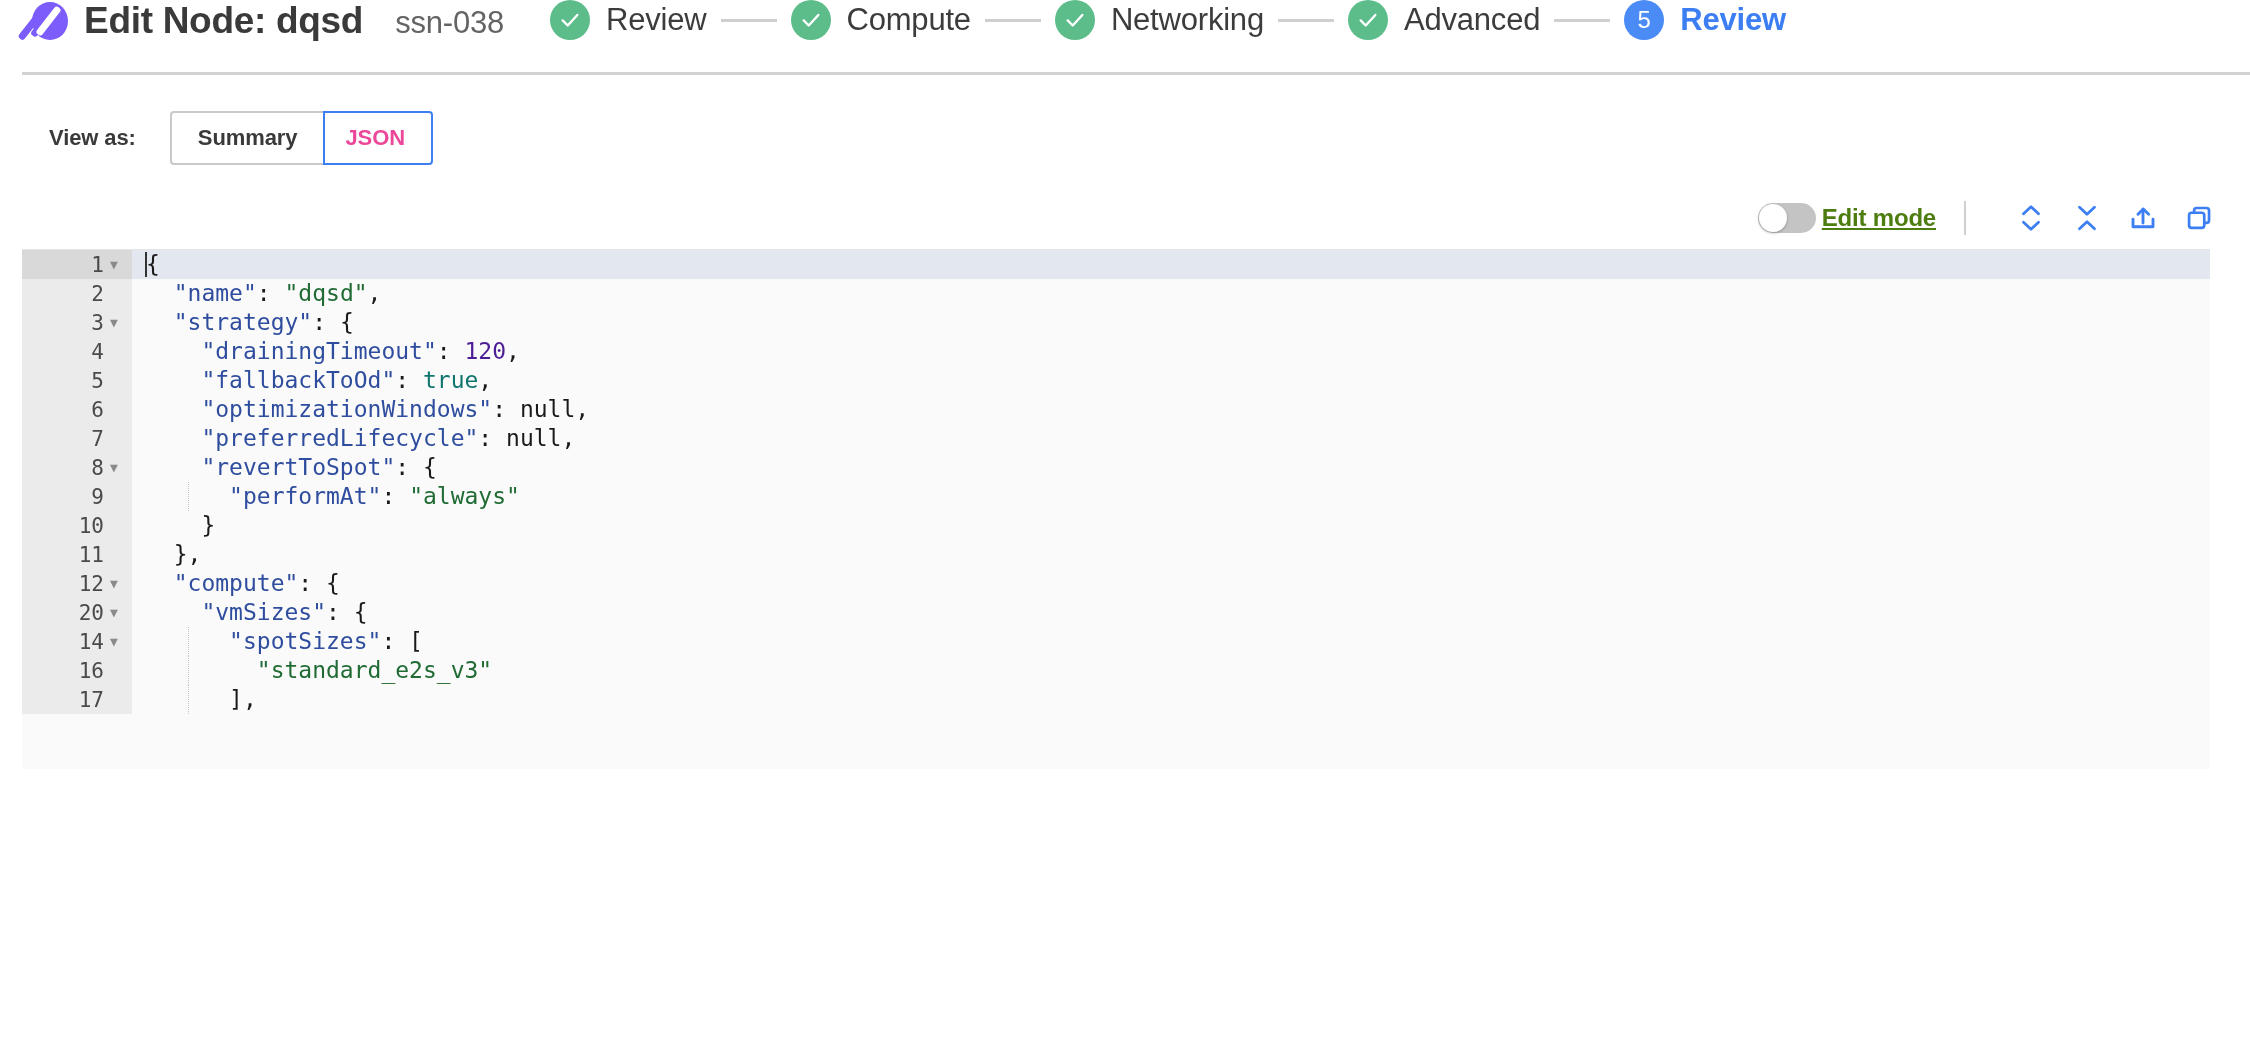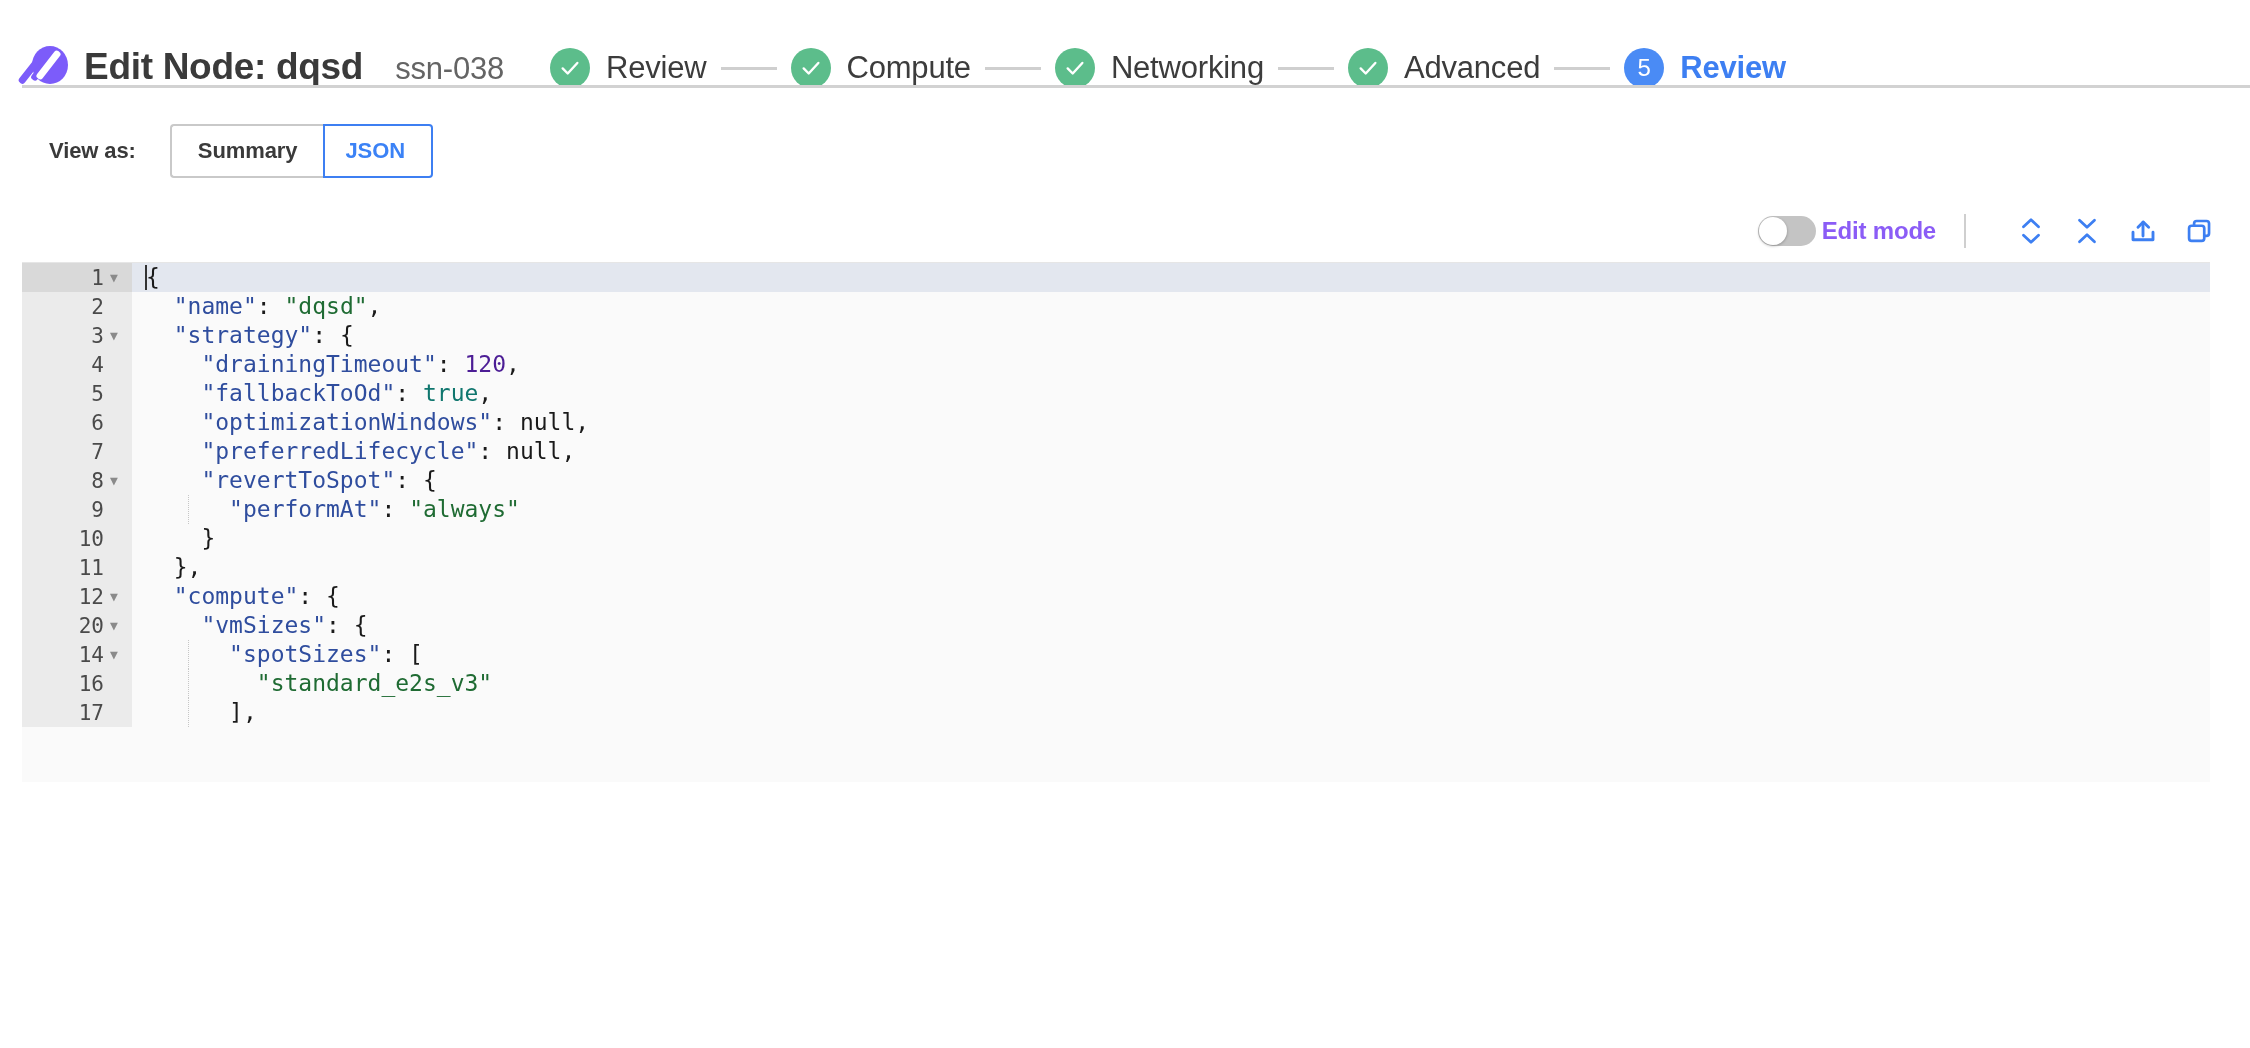--- a/index.html
+++ b/index.html
@@ -8,24 +8,24 @@
     margin: 0; padding: 0;
     width: 2250px; height: 1048px;
     background: #ffffff;
     font-family: "Liberation Sans", sans-serif;
     overflow: hidden;
   }
 
   
   .header {
     position: relative;
-    height: 88px;
-    display: flex;
-    align-items: flex-end;
-    padding: 16px 0 0 24px;
+    height: 75px;
+    display: flex;
+    align-items: flex-start;
+    padding: 0 0 0 24px;
     background: #ffffff;
   }
   .header-sep {
     position: absolute;
     left: 22px; right: 0; bottom: 0;
     height: 3px;
     background: #d2d2d2;
   }
   .logo {
     width: 44px; height: 44px;
@@ -152,21 +152,21 @@
     cursor: pointer;
     letter-spacing: -0.1px;
   }
   .seg.inactive {
     color: #3a3a3a;
     border: 2px solid #c9c9c9;
     border-right: none;
     border-radius: 4px 0 0 4px;
   }
   .seg.active {
-    color: #3b82f6;
+    color: #ec4899;
     border: 2px solid #3d7ff2;
     border-radius: 0 4px 4px 0;
     padding-left: 20px;
   }
 
   
   .editor-toolbar {
     display: flex;
     align-items: center;
     justify-content: flex-end;
@@ -185,23 +185,24 @@
     position: absolute;
     left: 1px; top: 1px;
     width: 28px; height: 28px;
     border-radius: 50%;
     background: #ffffff;
     box-shadow: 0 1px 3px rgba(0,0,0,0.28);
   }
   .toggle-label {
     font-size: 24px;
     font-weight: bold;
-    color: #8b5cf6;
+    color: #4d7c0f;
     margin-left: 6px;
     letter-spacing: -0.2px;
+    text-decoration: underline;
   }
   .tb-divider {
     width: 2px;
     height: 34px;
     background: #cfcfcf;
     margin: 0 26px 0 28px;
   }
   .tb-icon {
     width: 34px; height: 34px;
     display: flex;

